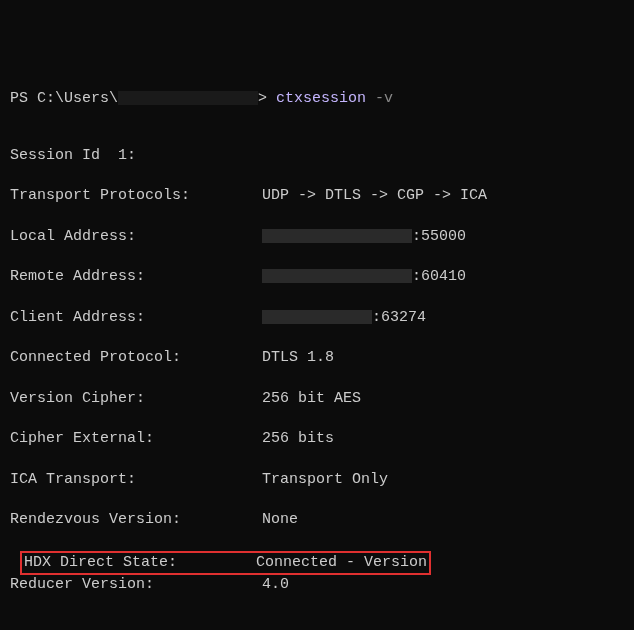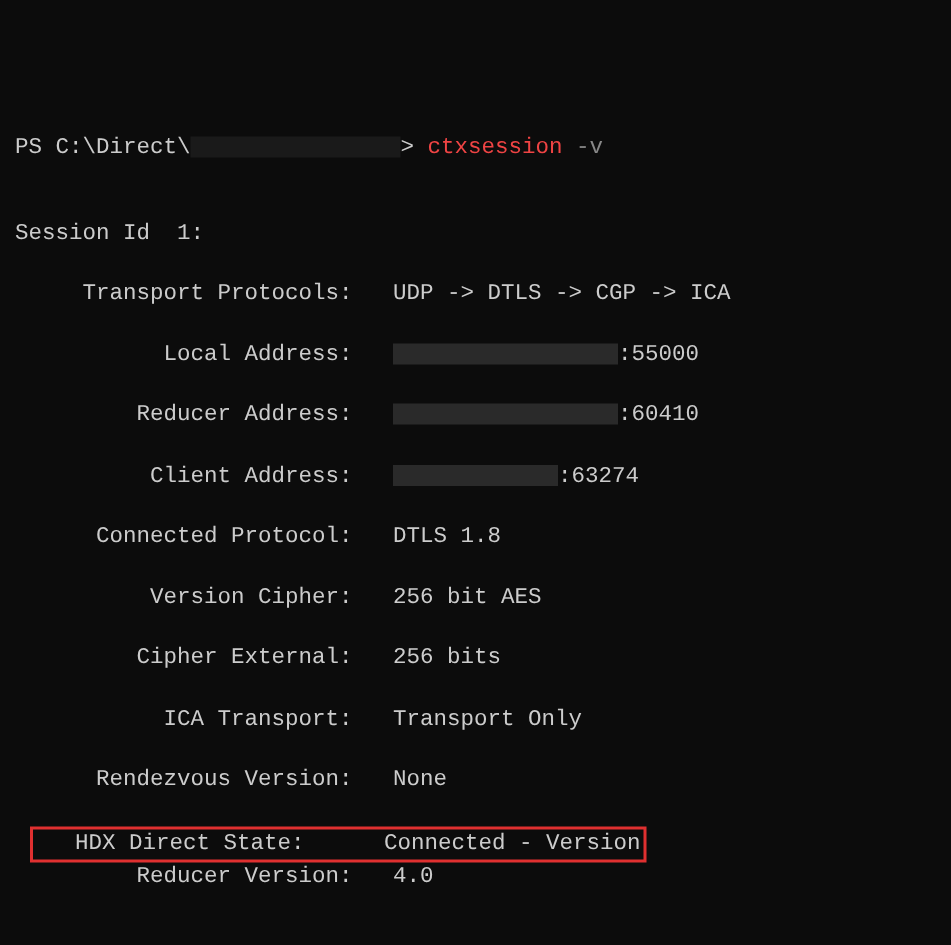--- a/index.html
+++ b/index.html
@@ -36,59 +36,58 @@
     }
     .redacted-addr {
       width: 150px;
       background: #2a2a2a;
     }
     .redacted-addr-sm {
       width: 110px;
       background: #2a2a2a;
     }
     .cmd {
-      color: #ef4444;
+      color: #c4b5fd;
     }
     .flag {
       color: #888888;
     }
     .row {
       display: block;
     }
     .label {
       display: inline-block;
       width: 225px;
-      text-align: right;
       padding-right: 0;
     }
     .value {
       display: inline-block;
     }
     .highlighted {
       border: 2px solid #e03030;
       display: inline-block;
       padding: 0px 2px;
       margin-left: 10px;
     }
     .highlighted .label {
       width: 205px;
-      text-align: center;
+      text-align: left;
       padding-left: 0;
     }
   </style>
 </head>
 <body>
 
 
 
-<div class="prompt-line"><span class="prompt-prefix">PS C:\Direct\</span><span class="redacted redacted-user"></span><span>&gt; </span><span class="cmd">ctxsession</span> <span class="flag">-v</span></div>
+<div class="prompt-line"><span class="prompt-prefix">PS C:\Users\</span><span class="redacted redacted-user"></span><span>&gt; </span><span class="cmd">ctxsession</span> <span class="flag">-v</span></div>
 <div>Session Id  1:</div>
 <div class="row"><span class="label">Transport Protocols:</span>   <span class="value">UDP -&gt; DTLS -&gt; CGP -&gt; ICA</span></div>
 <div class="row"><span class="label">Local Address:</span>   <span class="redacted redacted-addr"></span><span class="value">:55000</span></div>
-<div class="row"><span class="label">Reducer Address:</span>   <span class="redacted redacted-addr"></span><span class="value">:60410</span></div>
+<div class="row"><span class="label">Remote Address:</span>   <span class="redacted redacted-addr"></span><span class="value">:60410</span></div>
 <div class="row"><span class="label">Client Address:</span>   <span class="redacted redacted-addr-sm"></span><span class="value">:63274</span></div>
 <div class="row"><span class="label">Connected Protocol:</span>   <span class="value">DTLS 1.8</span></div>
 <div class="row"><span class="label">Version Cipher:</span>   <span class="value">256 bit AES</span></div>
 <div class="row"><span class="label">Cipher External:</span>   <span class="value">256 bits</span></div>
 <div class="row"><span class="label">ICA Transport:</span>   <span class="value">Transport Only</span></div>
 <div class="row"><span class="label">Rendezvous Version:</span>   <span class="value">None</span></div>
 <div class="highlighted"><span class="label">HDX Direct State:</span>   <span class="value">Connected - Version</span></div>
 <div class="row"><span class="label">Reducer Version:</span>   <span class="value">4.0</span></div>
 
 

